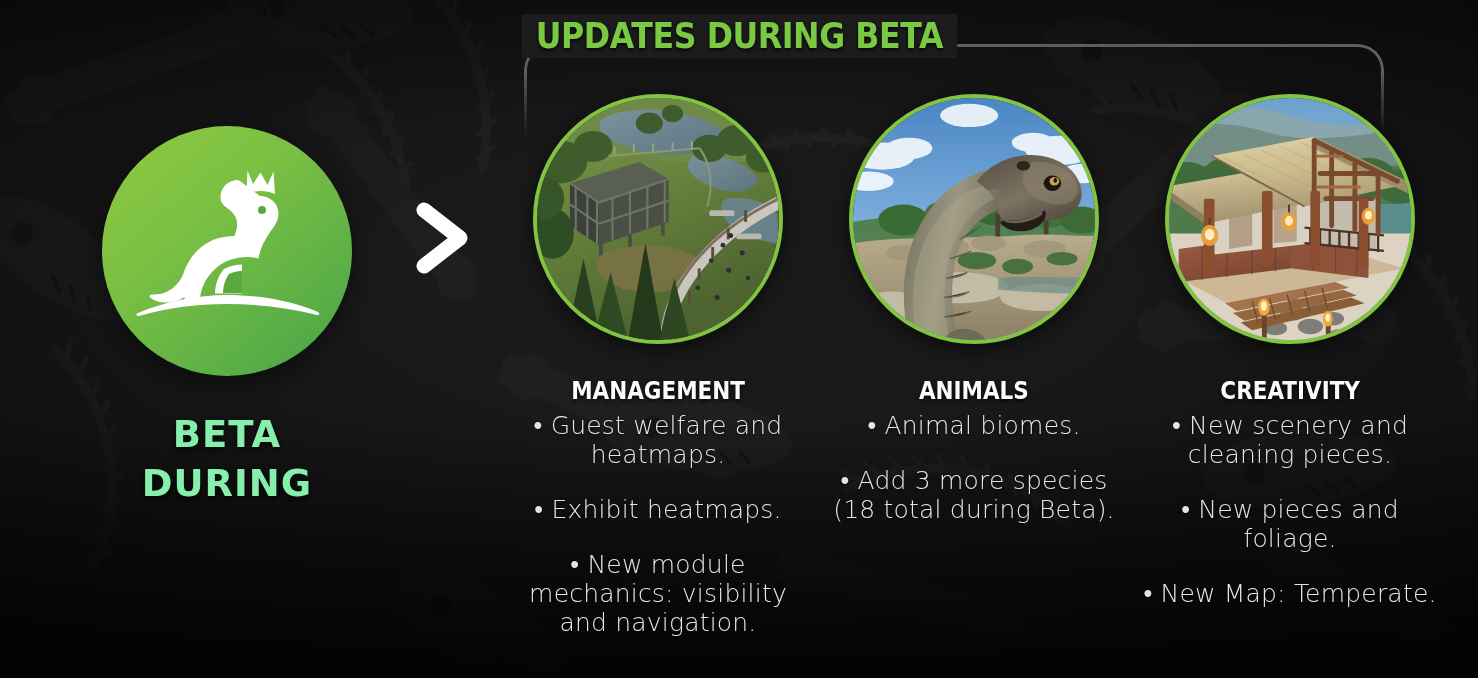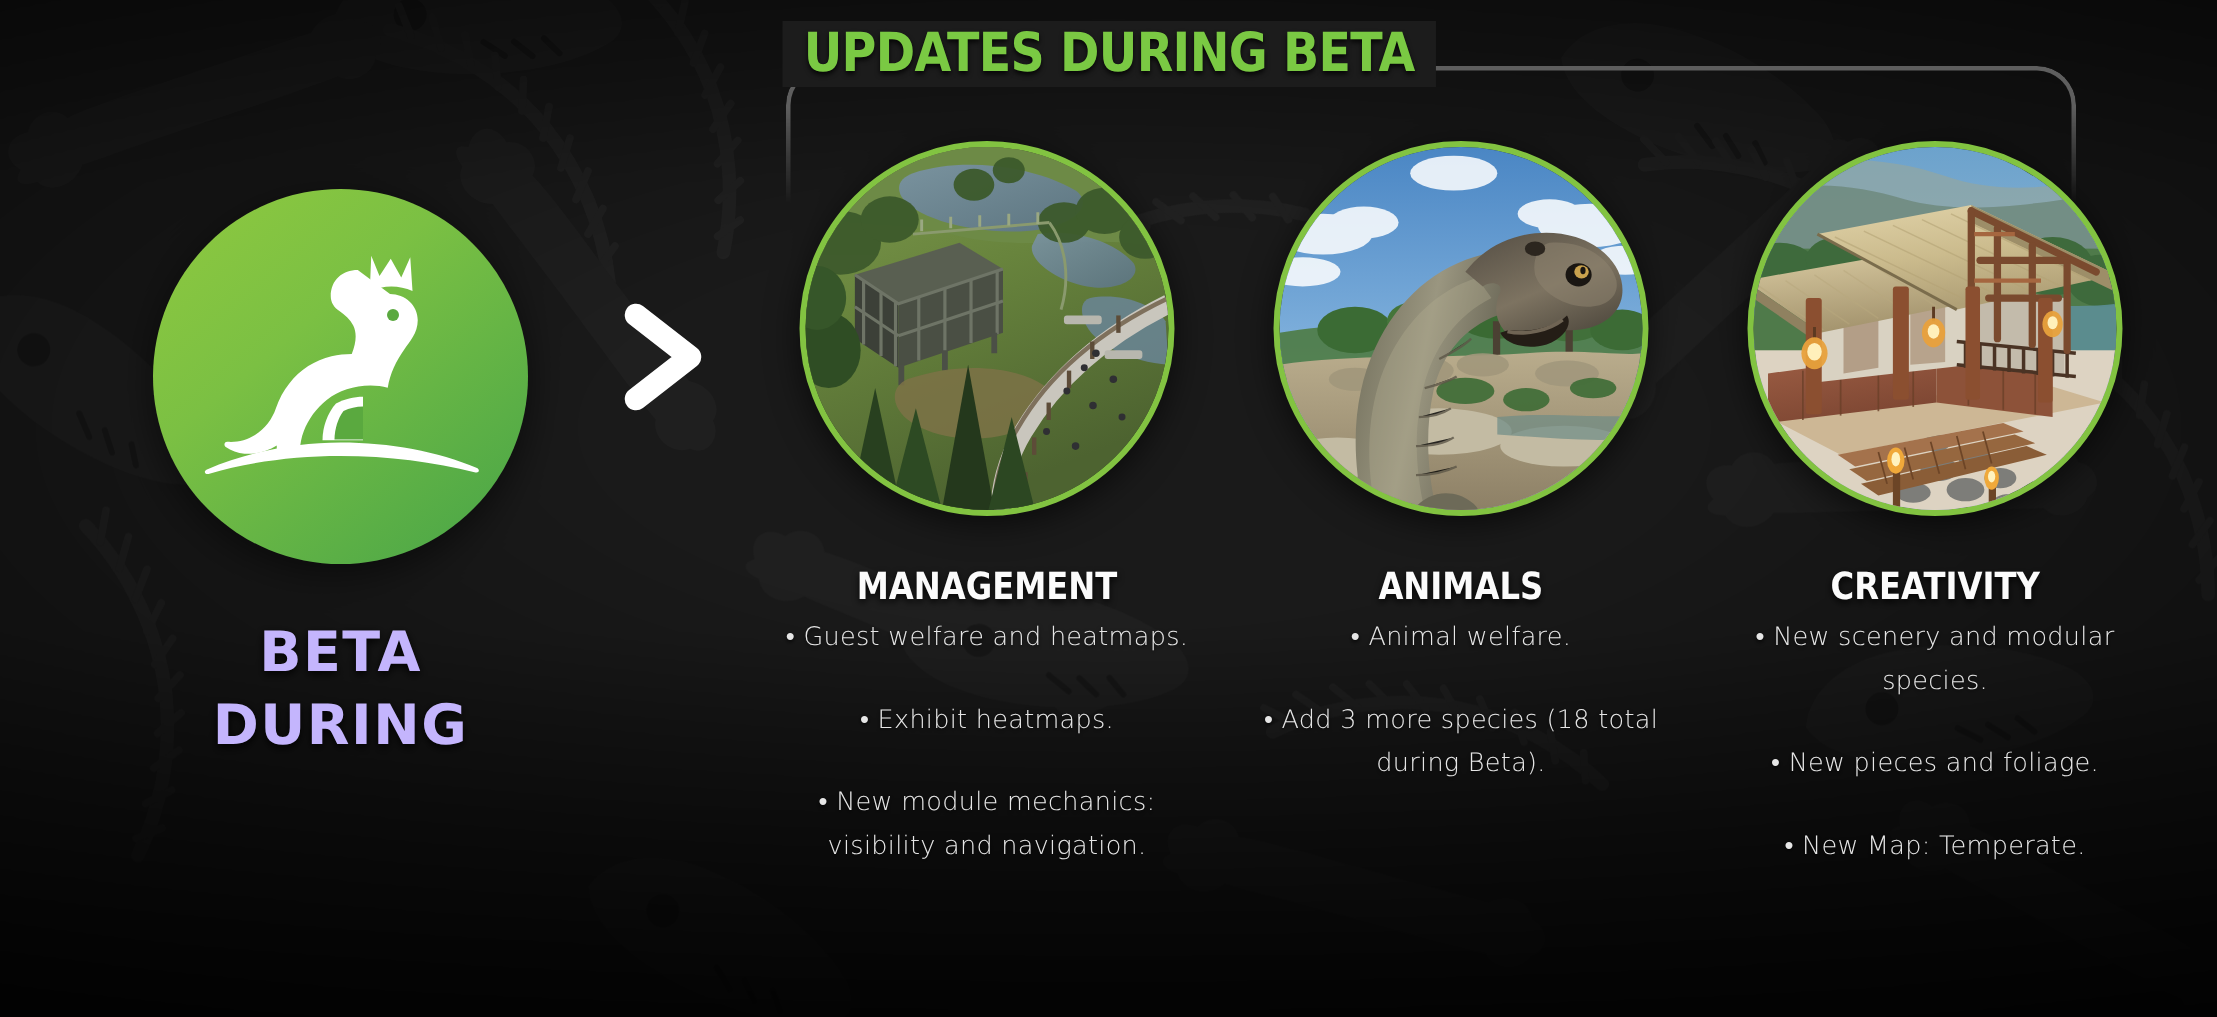--- a/index.html
+++ b/index.html
@@ -56,21 +56,21 @@
   #hero-logo {
     width:250px; height:250px; border-radius:50%;
     background:linear-gradient(140deg, #8fc93f 0%, #7bc043 38%, #46a448 100%);
     position:relative;
     box-shadow:0 6px 26px rgba(0,0,0,.55);
   }
   #hero-logo svg { position:absolute; left:0; top:0; width:100%; height:100%; }
   #hero-caption {
     position:absolute; left:-20px; top:284px; width:290px;
     text-align:center;
-    color:#c4b5fd;
+    color:#86efac;
     font-family:"DejaVu Sans", sans-serif;
     font-size:37px;
     font-weight:bold;
     line-height:49px;
     letter-spacing:1px;
     text-shadow:0 2px 6px rgba(0,0,0,.9);
   }
   #hero-caption .cap-line { display:block; }
 
   
@@ -98,21 +98,21 @@
     letter-spacing:0px;
     transform:scaleX(.86);
     white-space:nowrap;
     text-shadow:0 2px 5px rgba(0,0,0,.85);
   }
 
   .col-bullets { margin-top:6px; width:300px; }
   .bullet {
     color:#e6e6e6;
     font-family:"DejaVu Sans", sans-serif;
-    font-size:17px;
+    font-size:25px;
     line-height:29px;
     text-align:center;
     letter-spacing:.2px;
     margin-bottom:26px;
     text-shadow:0 1px 3px rgba(0,0,0,.8);
     font-weight:300;
   }
   .bullet:last-child { margin-bottom:0; }
   .col-management .col-bullets { width:290px; }
   .col-animals .col-bullets { width:302px; }
@@ -391,21 +391,21 @@
             <path d="M94,226 C104,226 114,224 122,220"></path>
               <path d="M100,166 C108,164 116,162 122,158"></path>
             <path d="M110,146 C118,142 126,138 132,132"></path>
           </g>
           <path d="M92,250 C100,240 112,236 124,240 C134,244 138,250 136,250 Z" fill="#6d6a58"></path>
         </g>
       </svg>
     </div>
     <div class="col-heading">ANIMALS</div>
     <div class="col-bullets">
-      <div class="bullet">• Animal welfare.</div>
+      <div class="bullet">• Animal biomes.</div>
       <div class="bullet">• Add 3 more species (18 total during Beta).</div>
     </div>
   </div>
 
   <div class="column col-creativity">
     <div class="col-photo">
       <svg viewBox="0 0 250 250" preserveAspectRatio="xMidYMid slice">
         <defs>
           <linearGradient id="crSky" x1="0" y1="0" x2="0" y2="1">
             <stop offset="0%" stop-color="#6ca2cc"></stop>
@@ -561,19 +561,19 @@
           <path d="M0,226 L60,238"></path>
             <path d="M0,240 L56,250"></path>
           <path d="M10,224 L10,250"></path>
             <path d="M30,228 L30,250"></path>
             <path d="M50,232 L50,250"></path>
         </g>
       </svg>
     </div>
     <div class="col-heading">CREATIVITY</div>
     <div class="col-bullets">
-      <div class="bullet">• New scenery and modular species.</div>
+      <div class="bullet">• New scenery and cleaning pieces.</div>
       <div class="bullet">• New pieces and foliage.</div>
       <div class="bullet">• New Map: Temperate.</div>
     </div>
   </div>
 
 </div>
 
 </body></html>

